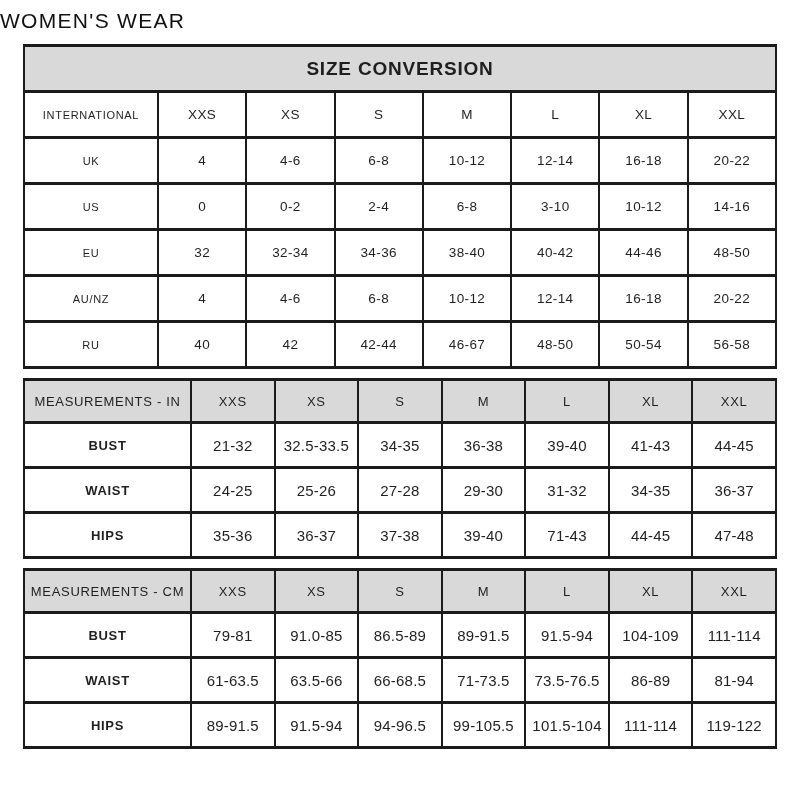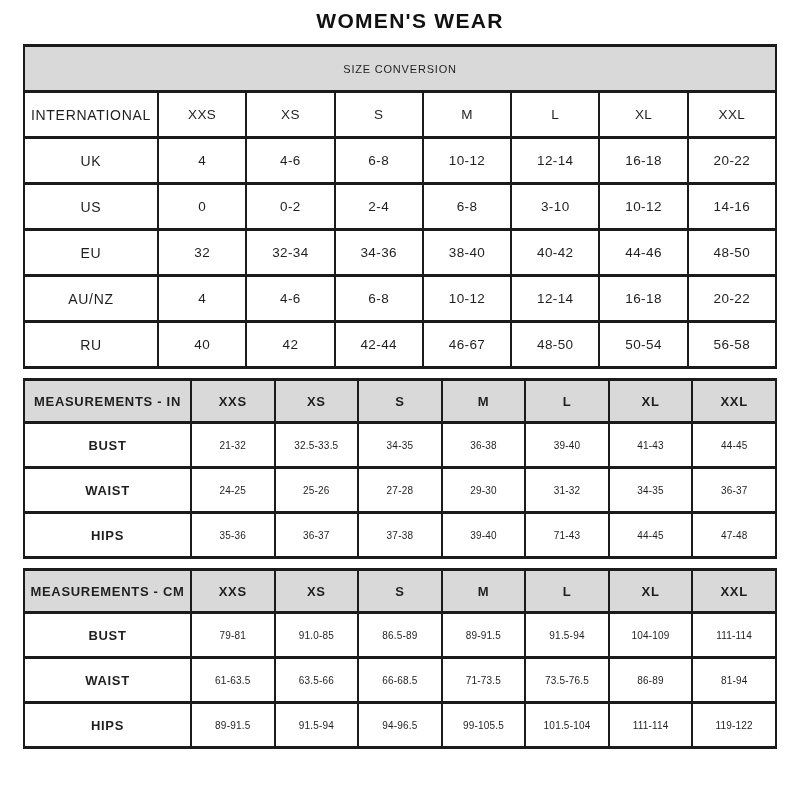--- a/index.html
+++ b/index.html
@@ -12,27 +12,25 @@
     color: #1f1f1f;
     overflow: hidden;
   }
   .page {
     width: 800px;
     height: 800px;
     box-sizing: border-box;
     padding-top: 9px;
   }
   .title {
-    text-align: center;
     font-size: 21px;
-    font-weight: 700;
+    font-weight: 400;
     letter-spacing: 1.3px;
     color: #111111;
     margin: 0 0 11px 0;
-    padding-left: 20px;
   }
   table {
     border-collapse: collapse;
     table-layout: fixed;
     width: 754px;
     margin: 0 auto 9px auto;
   }
   td, th {
     border-style: solid;
     border-color: #1b1b1b;
@@ -40,51 +38,51 @@
     text-align: center;
     vertical-align: middle;
     padding: 0;
     overflow: hidden;
     white-space: nowrap;
   }
   
   .banner-cell {
     background: #d9d9d9;
     height: 40px;
-    font-size: 11px;
-    font-weight: 400;
+    font-size: 19px;
+    font-weight: 700;
     letter-spacing: 0.8px;
   }
   .sc-table td { height: 43px; }
   .sc-lbl {
-    font-size: 14px;
+    font-size: 11px;
     font-weight: 500;
     letter-spacing: 0.7px;
   }
   .sc-val {
     font-size: 13.5px;
     font-weight: 500;
     letter-spacing: 0.4px;
   }
   
   .m-table .m-head-cell {
     background: #d9d9d9;
     height: 40px;
     font-size: 13px;
-    font-weight: 700;
+    font-weight: 400;
     letter-spacing: 0.7px;
   }
   .m-table td { height: 42px; }
   .m-lbl {
     font-size: 13px;
     font-weight: 700;
     letter-spacing: 0.7px;
   }
   .m-val {
-    font-size: 10px;
+    font-size: 15px;
     font-weight: 500;
     letter-spacing: 0.2px;
   }
 </style>
 </head>
 <body>
 
 <div class="page">
 
   <h1 class="title">WOMEN'S WEAR</h1>

